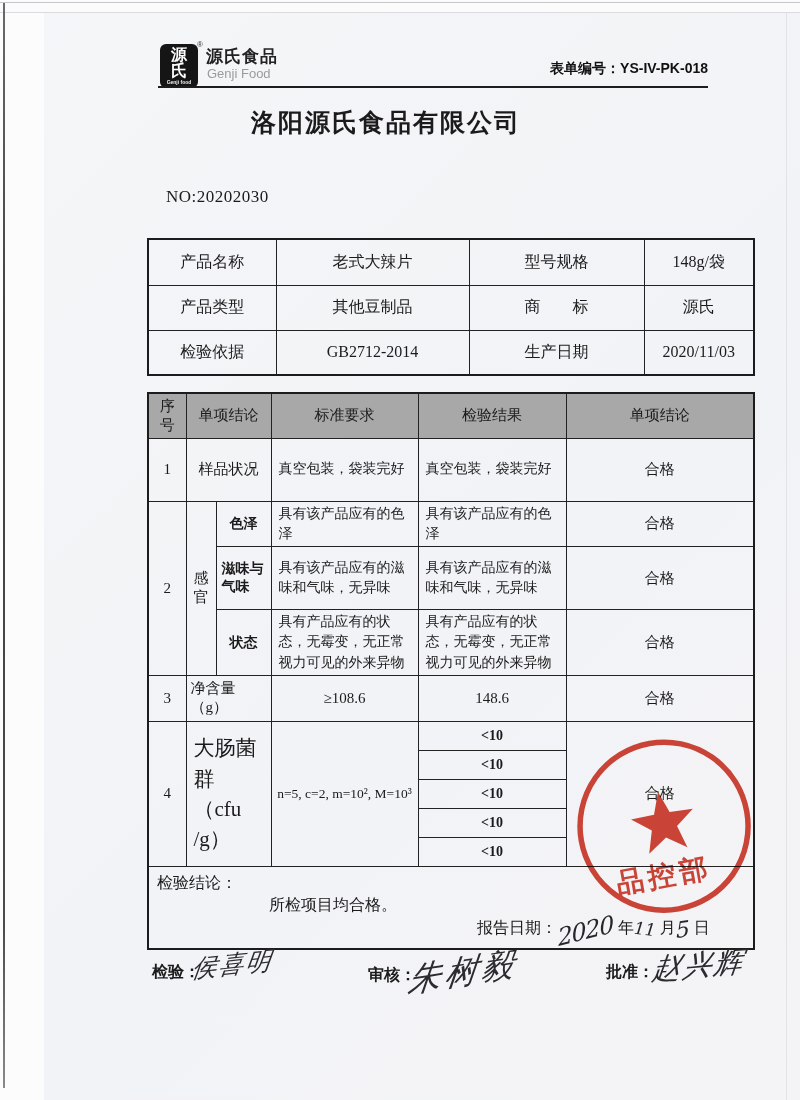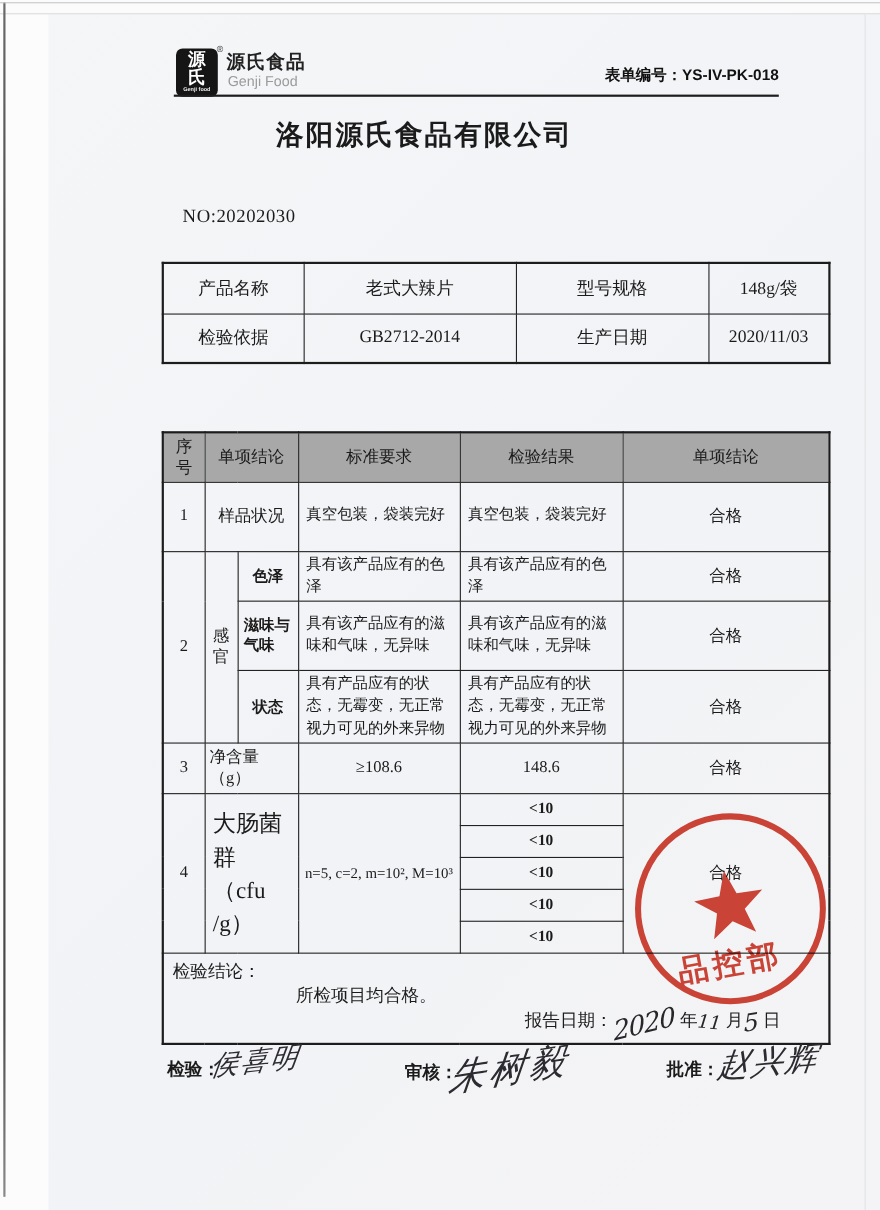--- a/index.html
+++ b/index.html
@@ -91,20 +91,26 @@
         <col style="width:193px">
         <col style="width:175px">
         <col style="width:110px">
       </colgroup>
     <tbody>
         <tr style="height:46px">
       <td>产品名称</td>
       <td>老式大辣片</td>
       <td>型号规格</td>
       <td>148g/袋</td>
+    </tr>
+    <tr style="height:45px">
+      <td>产品类型</td>
+      <td>其他豆制品</td>
+      <td>商　　标</td>
+      <td>源氏</td>
     </tr>
     <tr style="height:45px">
       <td>检验依据</td>
       <td>GB2712-2014</td>
       <td>生产日期</td>
       <td>2020/11/03</td>
     </tr>
   </tbody>
     </table>
 

